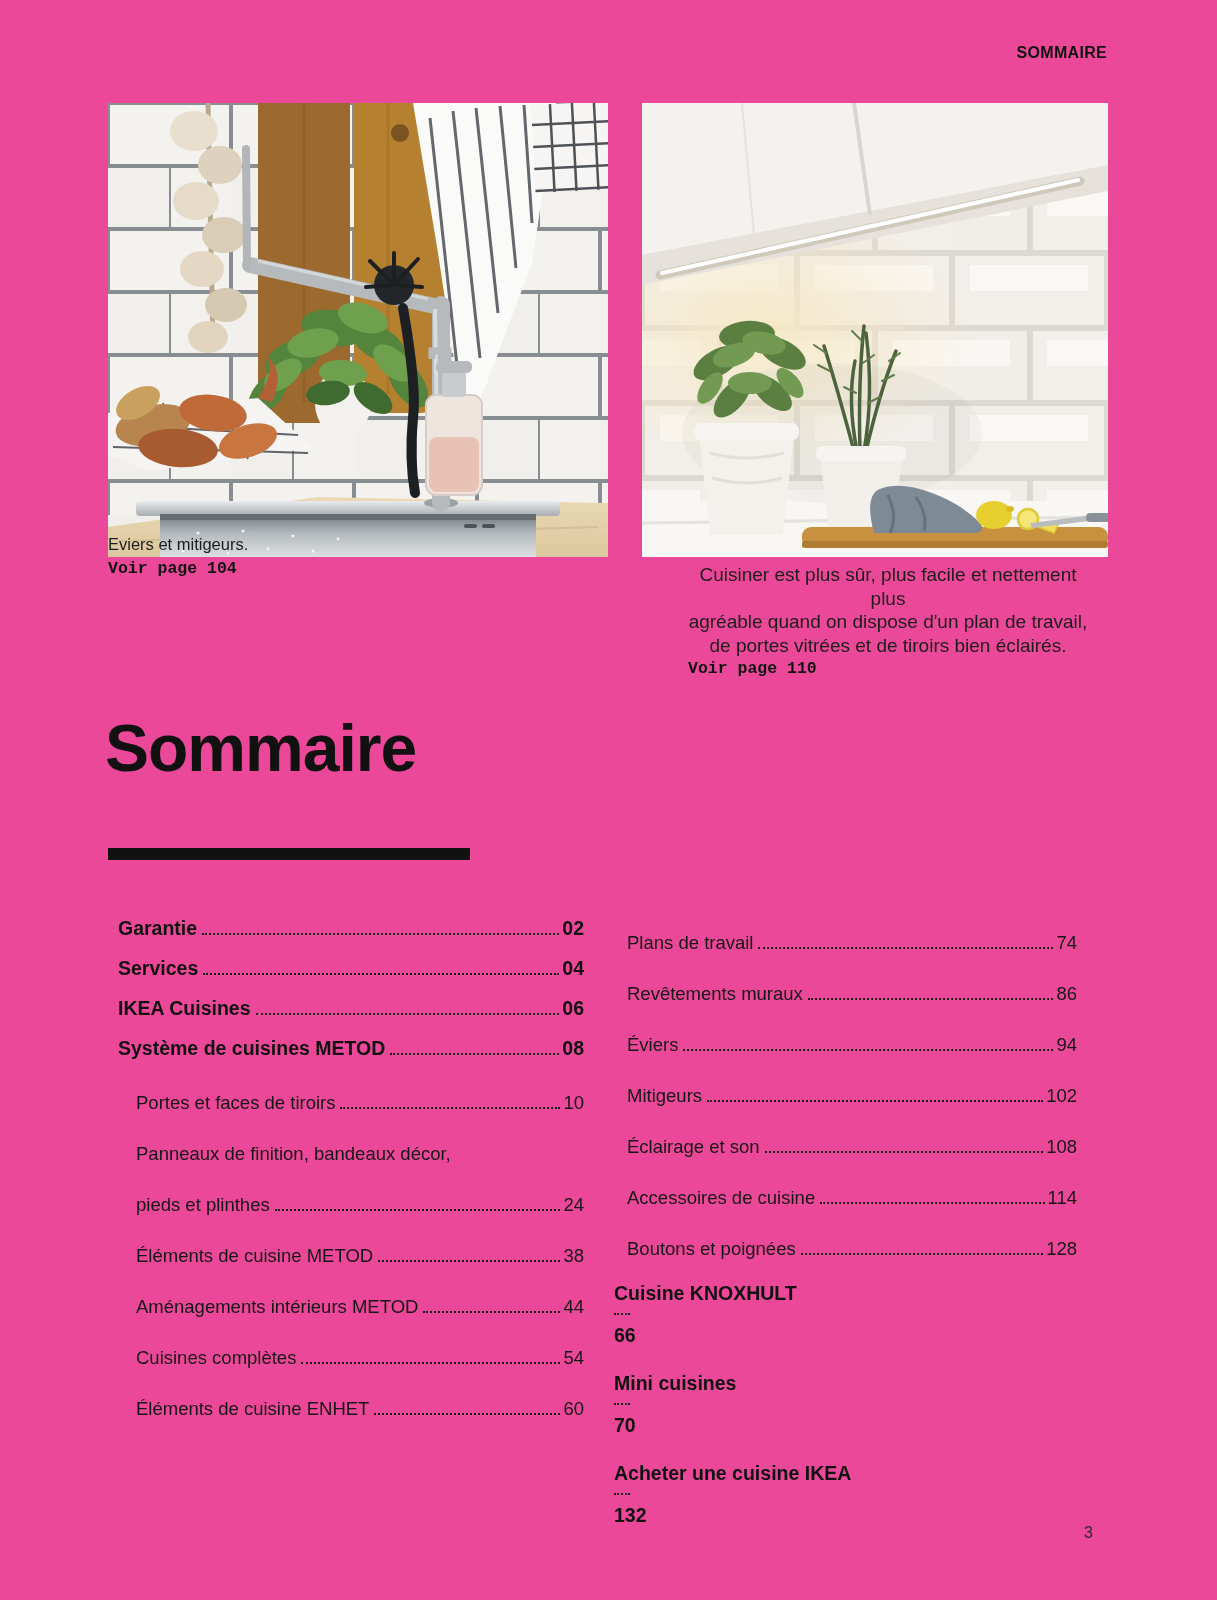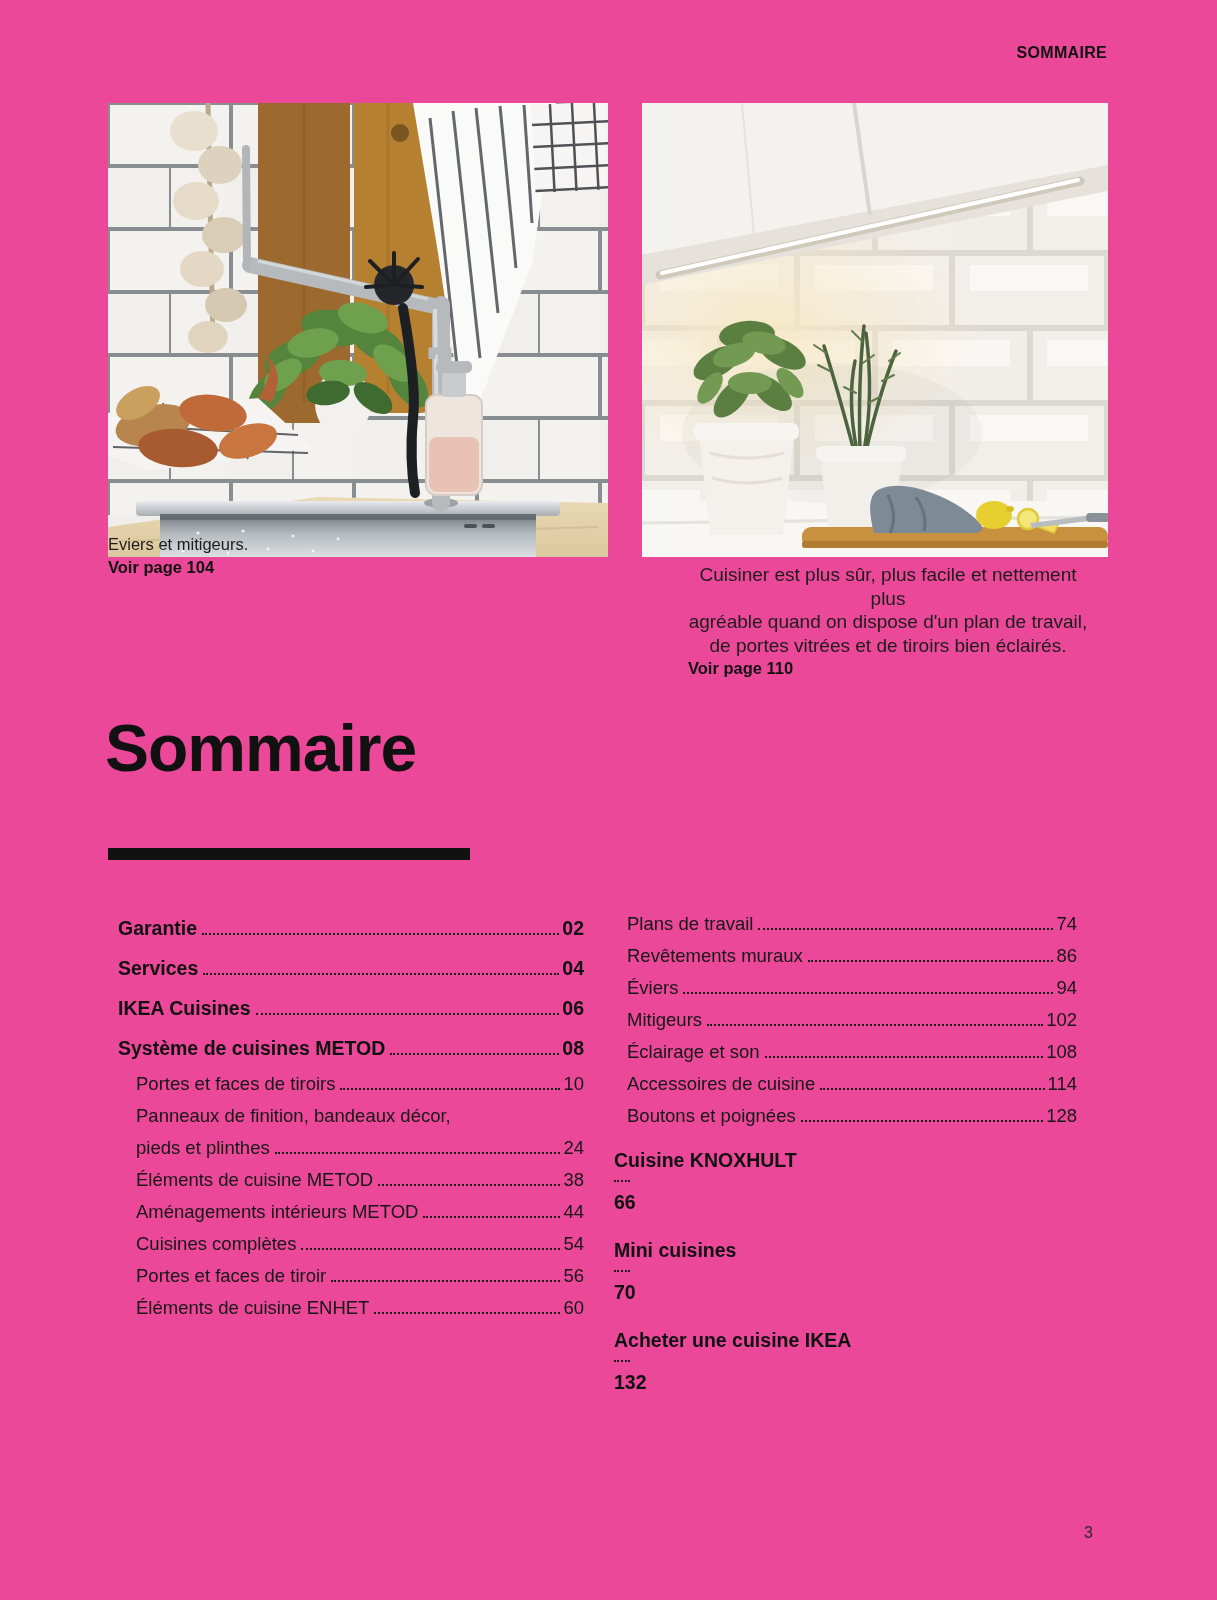--- a/index.html
+++ b/index.html
@@ -12,34 +12,34 @@
     letter-spacing:.3px;color:#111;
   }
   .photos{position:absolute;left:108px;top:103px;width:1000px;height:454px;display:flex;gap:34px;}
   .photo{height:454px;overflow:hidden;background:#f0eeeb;}
   .photo.left{width:500px;}
   .photo.right{width:466px;}
   .caption-left{position:absolute;left:108px;top:533px;font-size:16.5px;line-height:23px;color:#1c1c1c;}
   .caption-right{position:absolute;right:109px;top:563px;width:400px;text-align:center;
     font-size:19px;line-height:23.5px;color:#1c1c1c;white-space:pre-line;}
   .caption-right-wrap{position:absolute;right:109px;top:563px;width:420px;text-align:right;}
-  .see-page{font-weight:700;color:#111;}
+  .see-page{font-weight:700;color:#111;font-family:Liberation Mono, monospace;}
   .caption-right-seepage{display:block;font-size:16.5px;line-height:23.5px;text-align:left;}
   .page-title{
     position:absolute;left:105px;top:712px;font-size:66px;font-weight:700;
     letter-spacing:-1px;line-height:72px;color:#111;
   }
   .accent-bar{position:absolute;left:108px;top:848px;width:362px;height:12px;background:#111;}
   .toc{position:absolute;left:118px;top:908px;width:981px;display:flex;gap:25px;}
   .toc-col{display:flex;flex-direction:column;}
   .toc-col.left{width:466px;}
   .toc-col.right{width:468px;}
   .toc-row{display:flex;align-items:baseline;font-size:18.5px;line-height:32px;color:#161616;}
   .toc-row.bold{font-weight:700;font-size:19.5px;line-height:40px;color:#111;}
-  .toc-row.indent{padding-left:18px;}
+  .toc-row.indent{padding-left:18px;margin-top:19px;}
   .toc-row.gap{margin-top:8px;flex-direction:column;}
   .toc-leader{flex:1;border-bottom:2.5px dotted #1a1a1a;margin:0 3px 0 5px;min-width:16px;}
   .toc-page{white-space:nowrap;text-align:right;}
   .page-number{position:absolute;top:1524px;right:124px;font-size:16px;color:#2a2a2a;}
 </style>
 </head>
 <body>
 
 <div class="page">
 
@@ -386,25 +386,20 @@
     <span class="toc-label">Aménagements intérieurs METOD</span>
     <span class="toc-leader"></span>
     <span class="toc-page">44</span>
   </div>
         <div class="toc-row indent">
     <span class="toc-label">Cuisines complètes</span>
     <span class="toc-leader"></span>
     <span class="toc-page">54</span>
   </div>
         <div class="toc-row indent">
-    <span class="toc-label">Portes et faces de tiroir</span>
-    <span class="toc-leader"></span>
-    <span class="toc-page">56</span>
-  </div>
-        <div class="toc-row indent">
     <span class="toc-label">Éléments de cuisine ENHET</span>
     <span class="toc-leader"></span>
     <span class="toc-page">60</span>
   </div>
       </div>
     <div class="toc-col right">
         <div class="toc-row indent">
     <span class="toc-label">Plans de travail</span>
     <span class="toc-leader"></span>
     <span class="toc-page">74</span>

